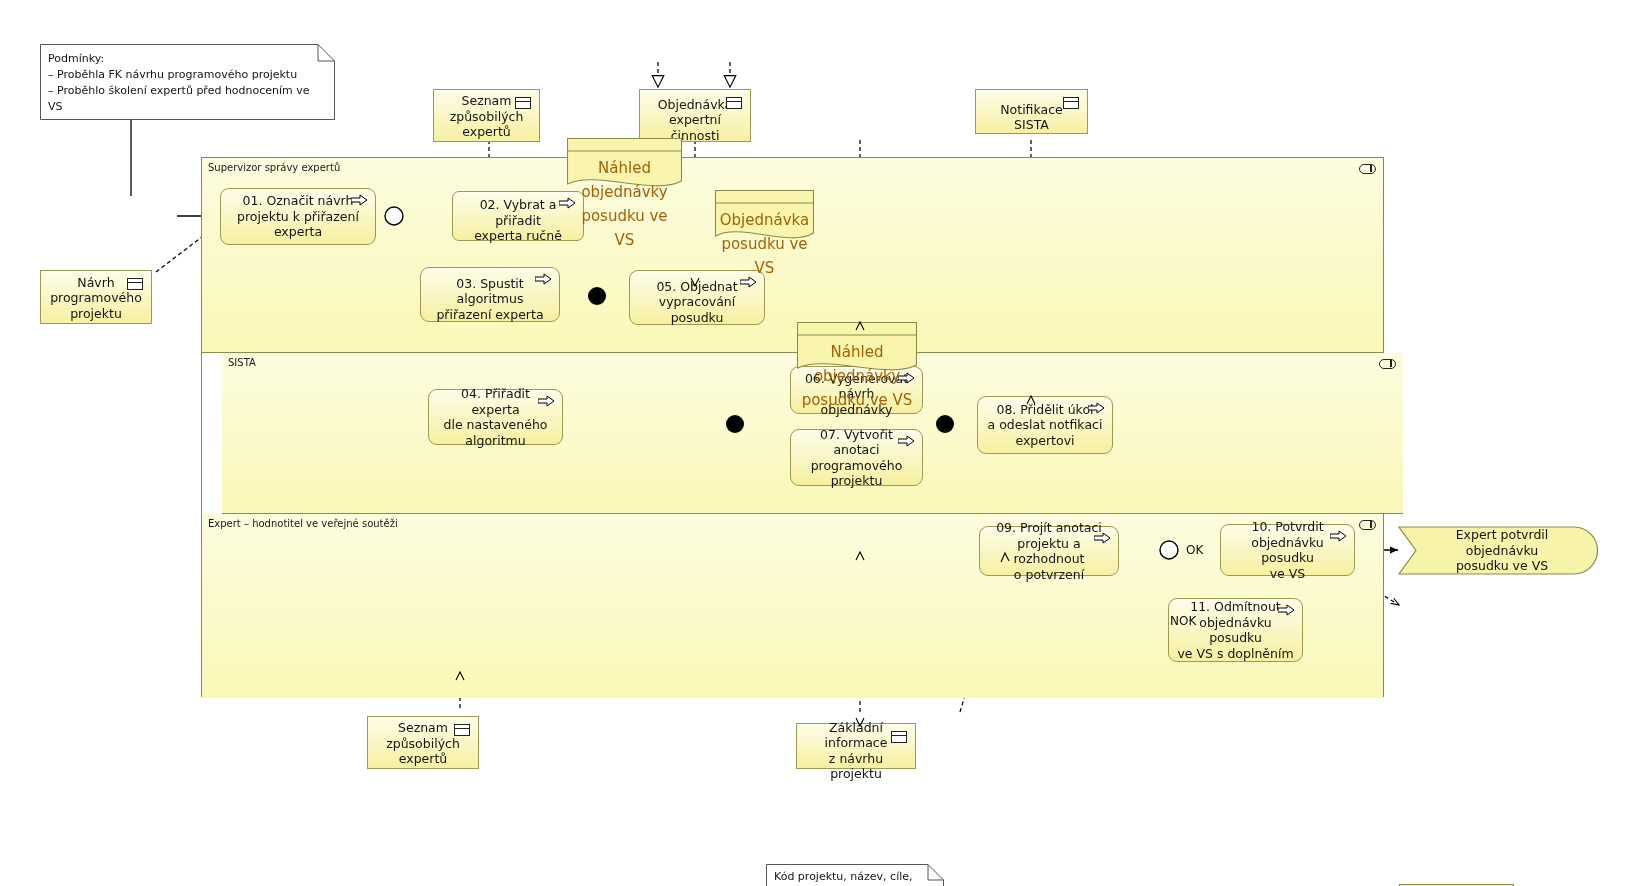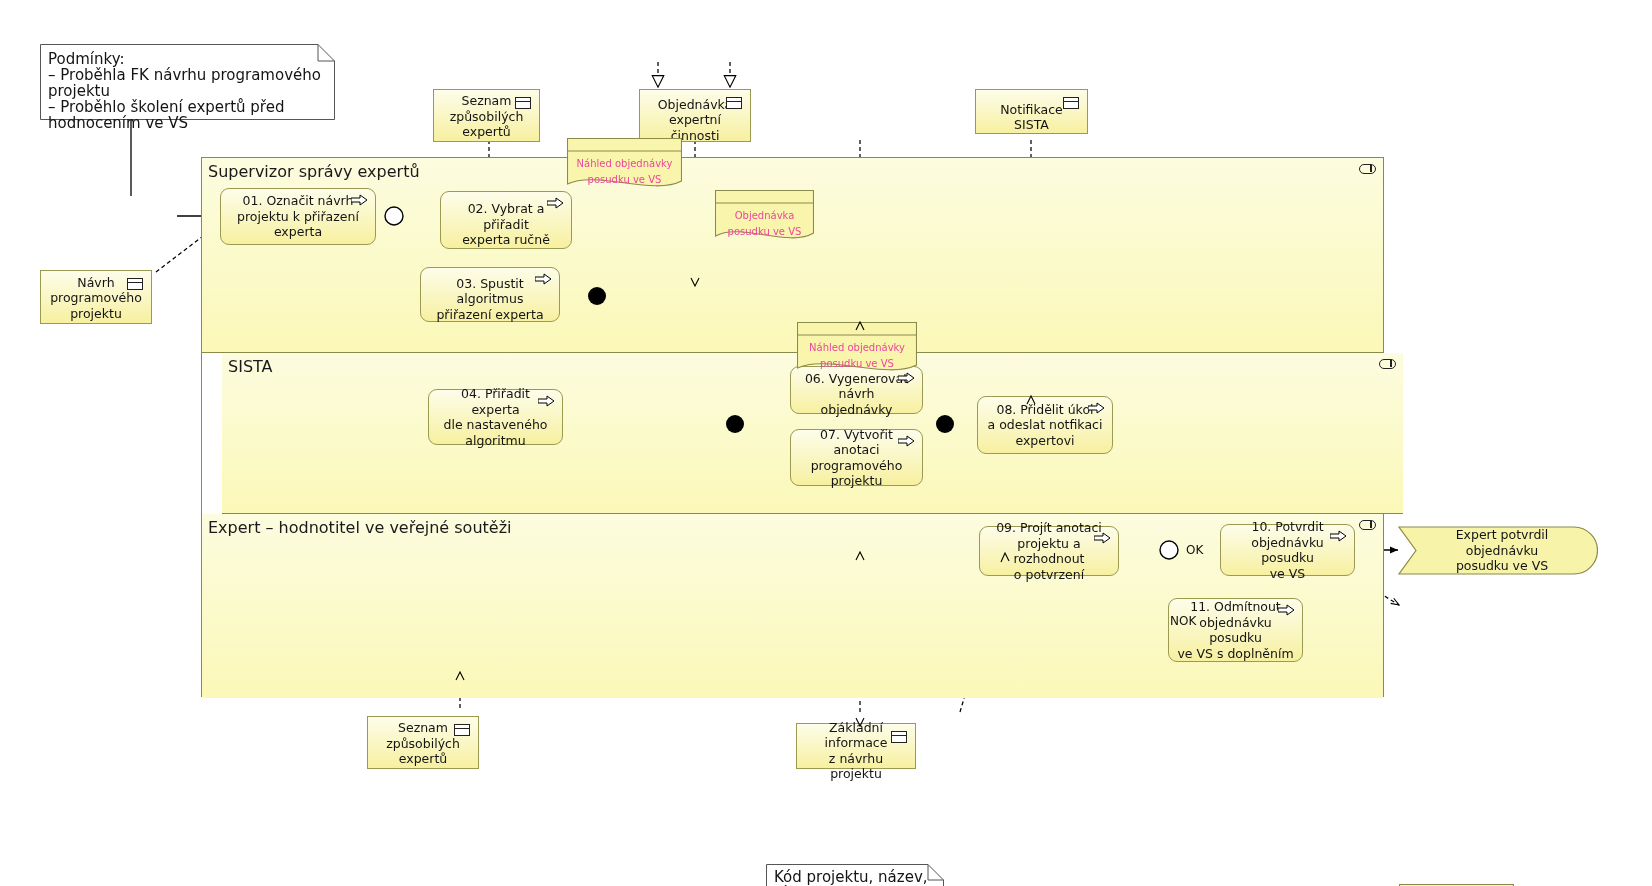--- a/index.html
+++ b/index.html
@@ -39,21 +39,21 @@
     left:0;
     width:100%;
     box-sizing:border-box;
     border-bottom:1px solid #8a8a4a;
     background:linear-gradient(180deg,#fcfcdf 0%,#fbf8b8 100%);
   }
   .lane:last-child{border-bottom:none;}
   .lane-label{
     position:absolute;
     left:6px;top:4px;
-    font-size:16px;
+    font-size:10px;
     color:#1a1a1a;
     white-space:nowrap;
     z-index:8;
   }
   .lane-marker{
     position:absolute;
     right:7px;top:6px;
     width:17px;height:10px;
     border:1.3px solid #222;
     border-radius:5px;
@@ -137,38 +137,38 @@
     position:absolute;
     left:0;top:3px;
     width:100%;height:1.4px;
     background:#222;
   }
 
   
   .doc{
     position:relative;
     z-index:25;
-    font-size:10px;
-    line-height:16px;
-    color:#ec4899;
+    font-size:15px;
+    line-height:24px;
+    color:#a16207;
   }
   .doc svg{position:absolute;left:0;top:0;}
   .doc .dlabel{
     position:absolute;
     left:0;right:0;
     top:18px;
     text-align:center;
     padding:0 4px;
   }
 
   
   .note{
     position:relative;
     z-index:25;
-    font-size:15px;
+    font-size:11px;
     line-height:16px;
     color:#141414;
   }
   .note svg{position:absolute;left:0;top:0;}
   .note .nlabel{
     position:absolute;
     left:8px;right:10px;
     top:7px;
     text-align:left;
     white-space:pre-line;
@@ -337,21 +337,21 @@
 
   <div class="task node" style="left:220px;top:188px;width:156px;height:57px;">
     <svg class="task-marker" viewBox="0 0 17 12">
       <path d="M0,4 L9,4 L9,1 L16,6 L9,11 L9,8 L0,8 Z" fill="#fff" stroke="#000" stroke-width="1"></path>
     </svg>
     <span class="tlabel" style="white-space:pre-line;">01. Označit návrh
 projektu k přiřazení
 experta</span>
   </div>
 
-  <div class="task node" style="left:440px;top:191px;width:132px;height:58px;">
+  <div class="task node" style="left:452px;top:191px;width:132px;height:50px;border-radius:7px;">
     <svg class="task-marker" viewBox="0 0 17 12">
       <path d="M0,4 L9,4 L9,1 L16,6 L9,11 L9,8 L0,8 Z" fill="#fff" stroke="#000" stroke-width="1"></path>
     </svg>
     <span class="tlabel" style="white-space:pre-line;padding-top:9px;">02. Vybrat a přiřadit
 experta ručně</span>
   </div>
 
   <div class="task node" style="left:420px;top:267px;width:140px;height:55px;">
     <svg class="task-marker" viewBox="0 0 17 12">
       <path d="M0,4 L9,4 L9,1 L16,6 L9,11 L9,8 L0,8 Z" fill="#fff" stroke="#000" stroke-width="1"></path>
@@ -362,20 +362,27 @@
 
   <div class="task node" style="left:428px;top:389px;width:135px;height:56px;">
     <svg class="task-marker" viewBox="0 0 17 12">
       <path d="M0,4 L9,4 L9,1 L16,6 L9,11 L9,8 L0,8 Z" fill="#fff" stroke="#000" stroke-width="1"></path>
     </svg>
     <span class="tlabel" style="white-space:pre-line;">04. Přiřadit experta
 dle nastaveného
 algoritmu</span>
   </div>
 
+  <div class="task node" style="left:629px;top:270px;width:136px;height:55px;">
+    <svg class="task-marker" viewBox="0 0 17 12">
+      <path d="M0,4 L9,4 L9,1 L16,6 L9,11 L9,8 L0,8 Z" fill="#fff" stroke="#000" stroke-width="1"></path>
+    </svg>
+    <span class="tlabel" style="white-space:pre-line;padding-top:9px;">05. Objednat
+vypracování posudku</span>
+  </div>
 
   <div class="task node" style="left:790px;top:366px;width:133px;height:48px;">
     <svg class="task-marker" viewBox="0 0 17 12">
       <path d="M0,4 L9,4 L9,1 L16,6 L9,11 L9,8 L0,8 Z" fill="#fff" stroke="#000" stroke-width="1"></path>
     </svg>
     <span class="tlabel" style="white-space:pre-line;padding-top:8px;">06. Vygenerovat návrh
 objednávky</span>
   </div>
 
   <div class="task node" style="left:790px;top:429px;width:133px;height:57px;">

